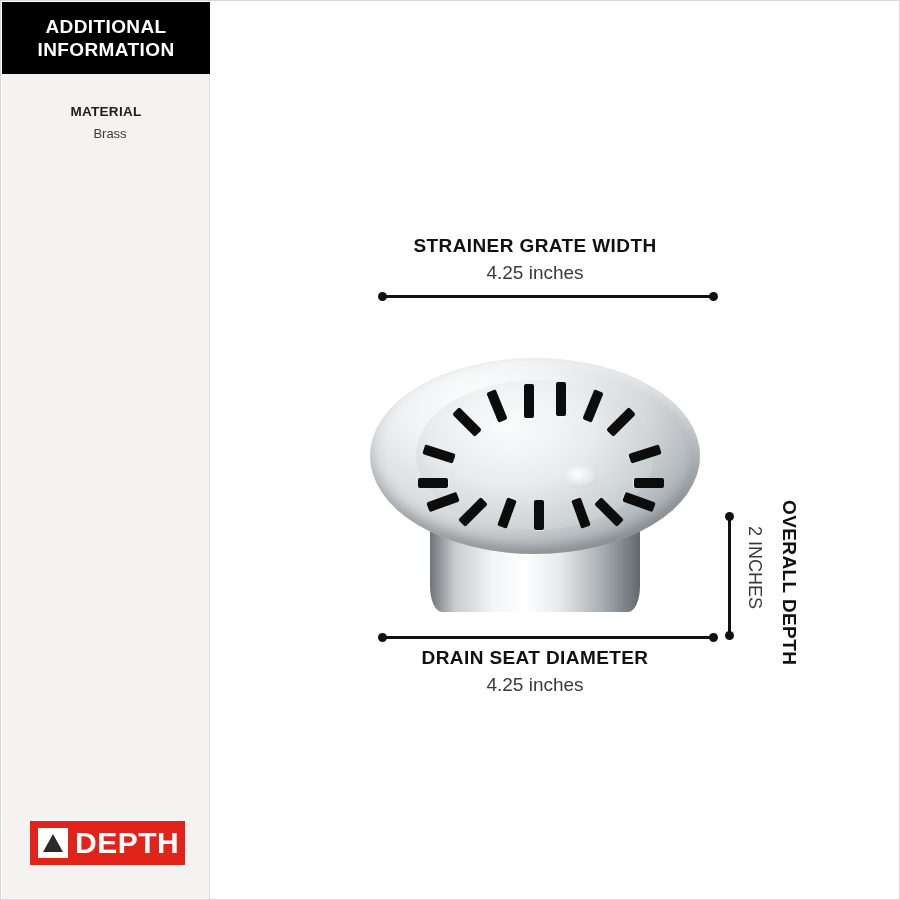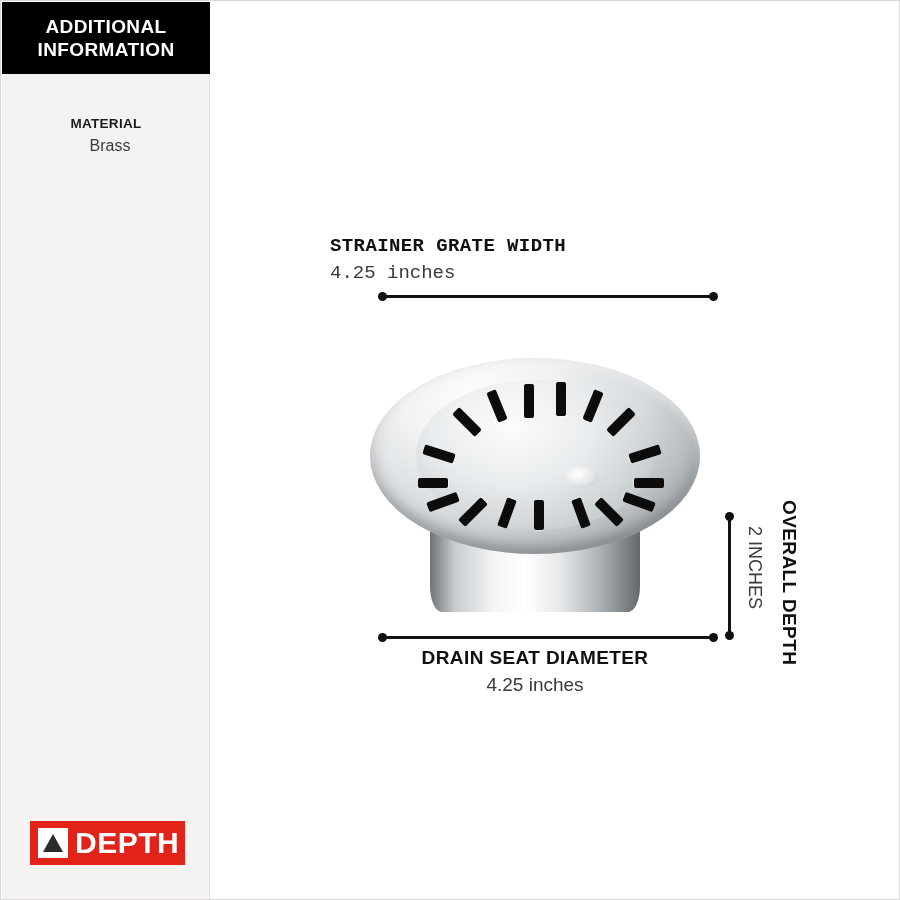--- a/index.html
+++ b/index.html
@@ -51,37 +51,37 @@
     font-size: 19px;
     font-weight: bold;
     letter-spacing: 0.4px;
     line-height: 23px;
     text-transform: uppercase;
     text-align: center;
   }
   .spec-list {
     position: absolute;
     left: 0;
-    top: 112px;
+    top: 100px;
     width: 208px;
   }
   .spec {
     text-align: center;
     margin-bottom: 26px;
   }
   .spec-label {
     font-size: 13.5px;
     font-weight: bold;
     color: #1d1d1b;
     letter-spacing: 0.3px;
     text-transform: uppercase;
     line-height: 20px;
   }
   .spec-value {
-    font-size: 16px;
+    font-size: 13px;
     color: #3b3b3b;
     line-height: 21px;
     margin-top: 1px;
     padding-left: 8px;
   }
 
   
   .logo {
     position: absolute;
     left: 28px;
@@ -150,21 +150,21 @@
     width: 690px;
     height: 825px;
   }
 
   
   .dim-top-label {
     position: absolute;
     left: 120px;
     top: 160px;
     width: 410px;
-    font-family: Liberation Mono, monospace;
+    text-align: center;
   }
   .dim-title {
     font-size: 19px;
     font-weight: bold;
     letter-spacing: 0.4px;
     color: #111111;
     text-transform: uppercase;
     line-height: 24px;
   }
   .dim-sub {

